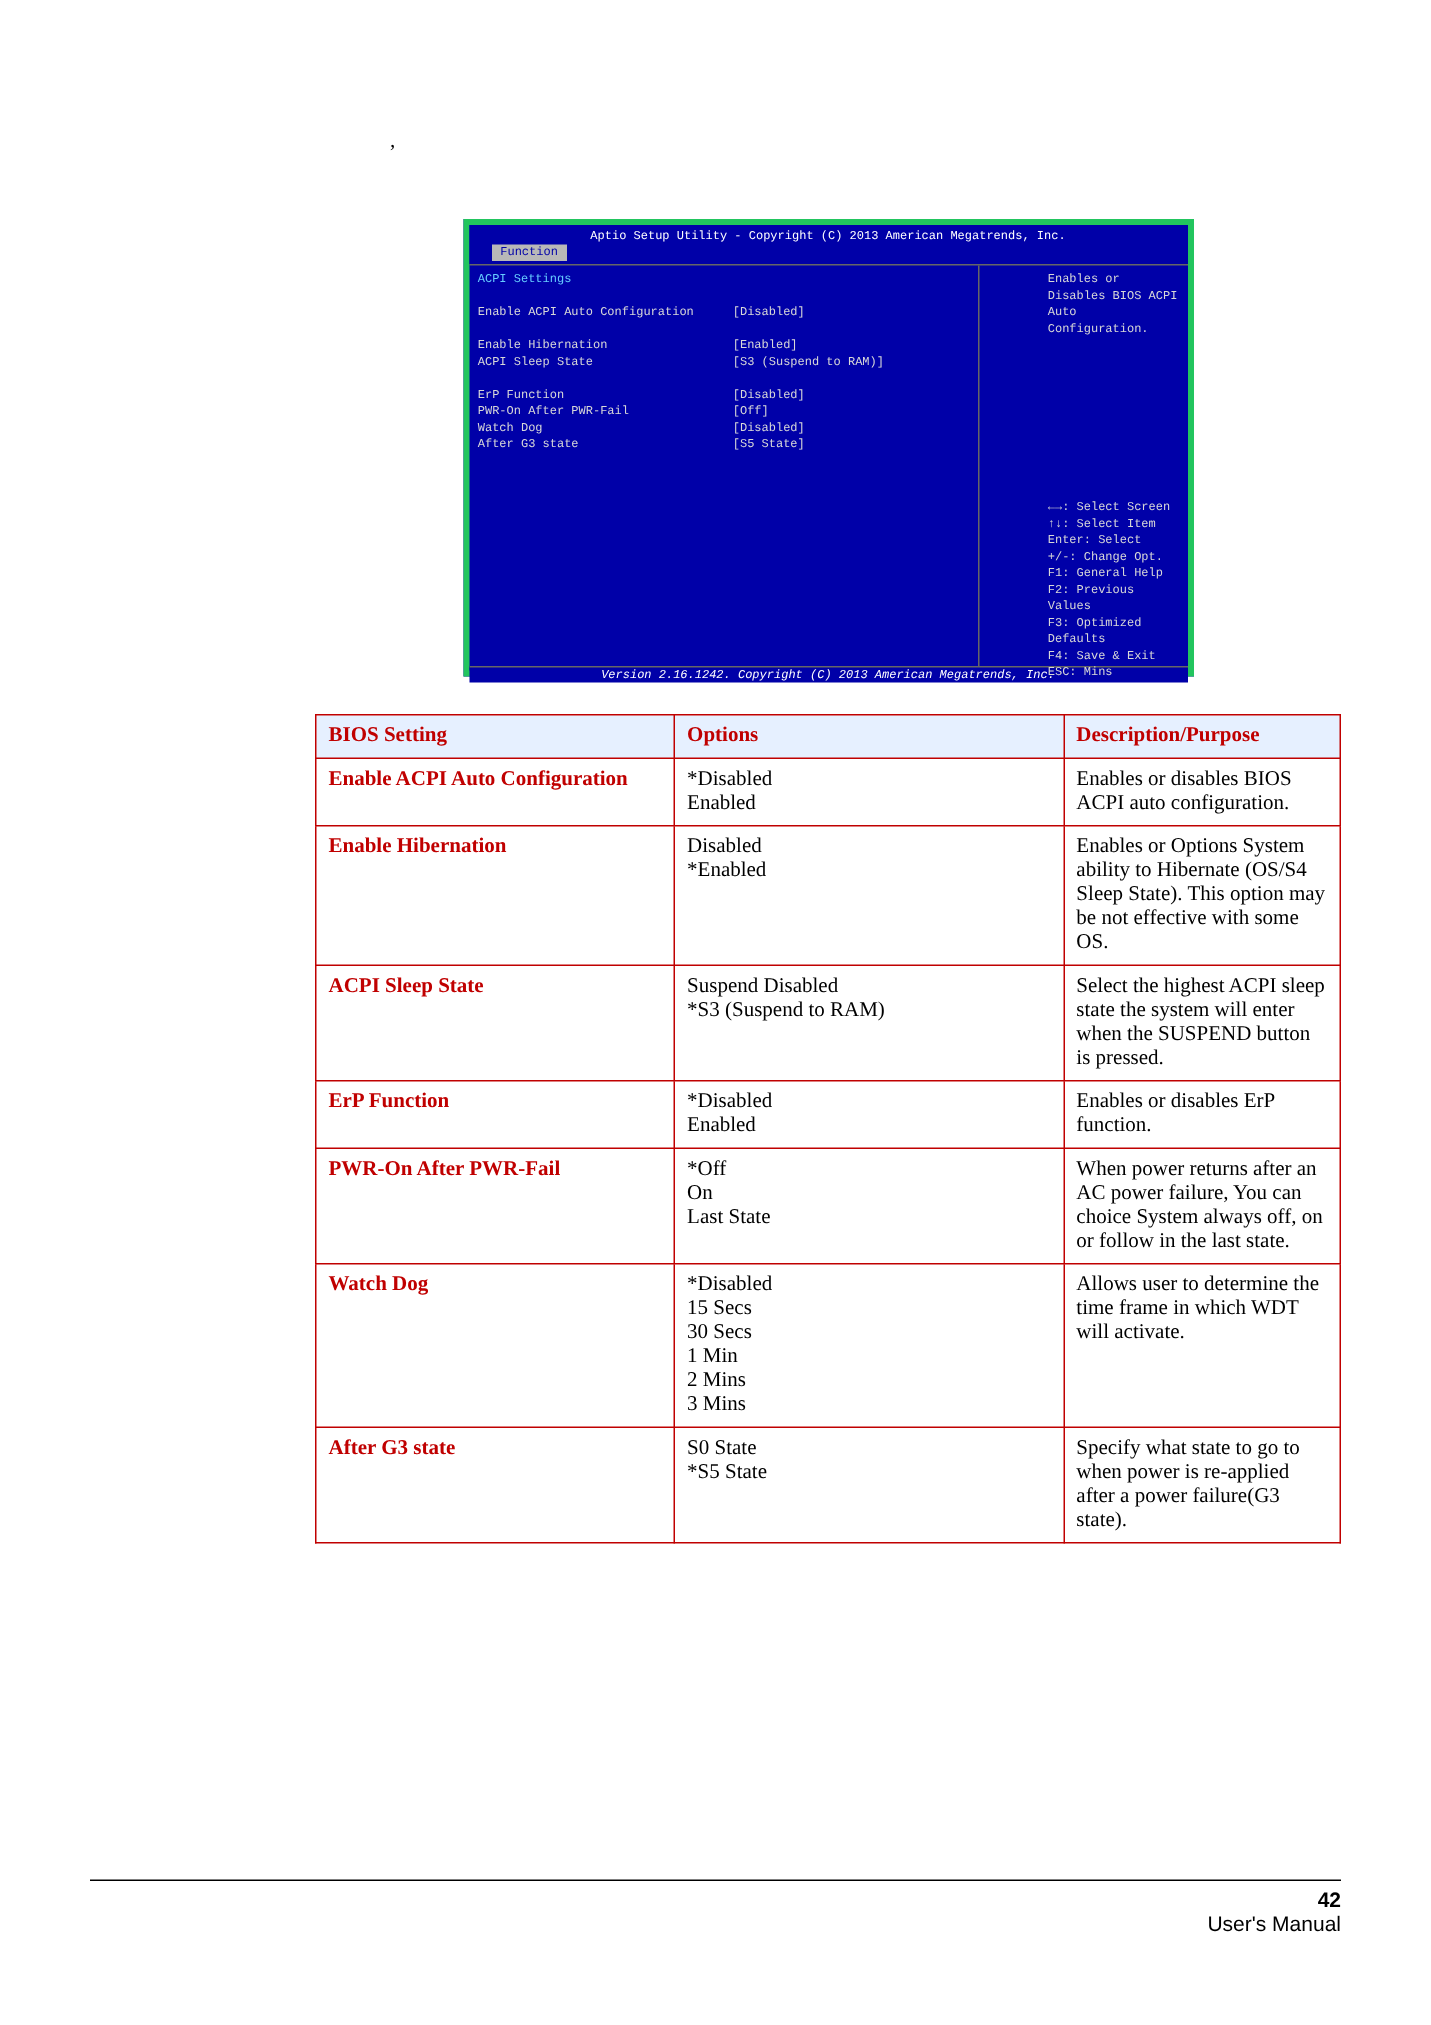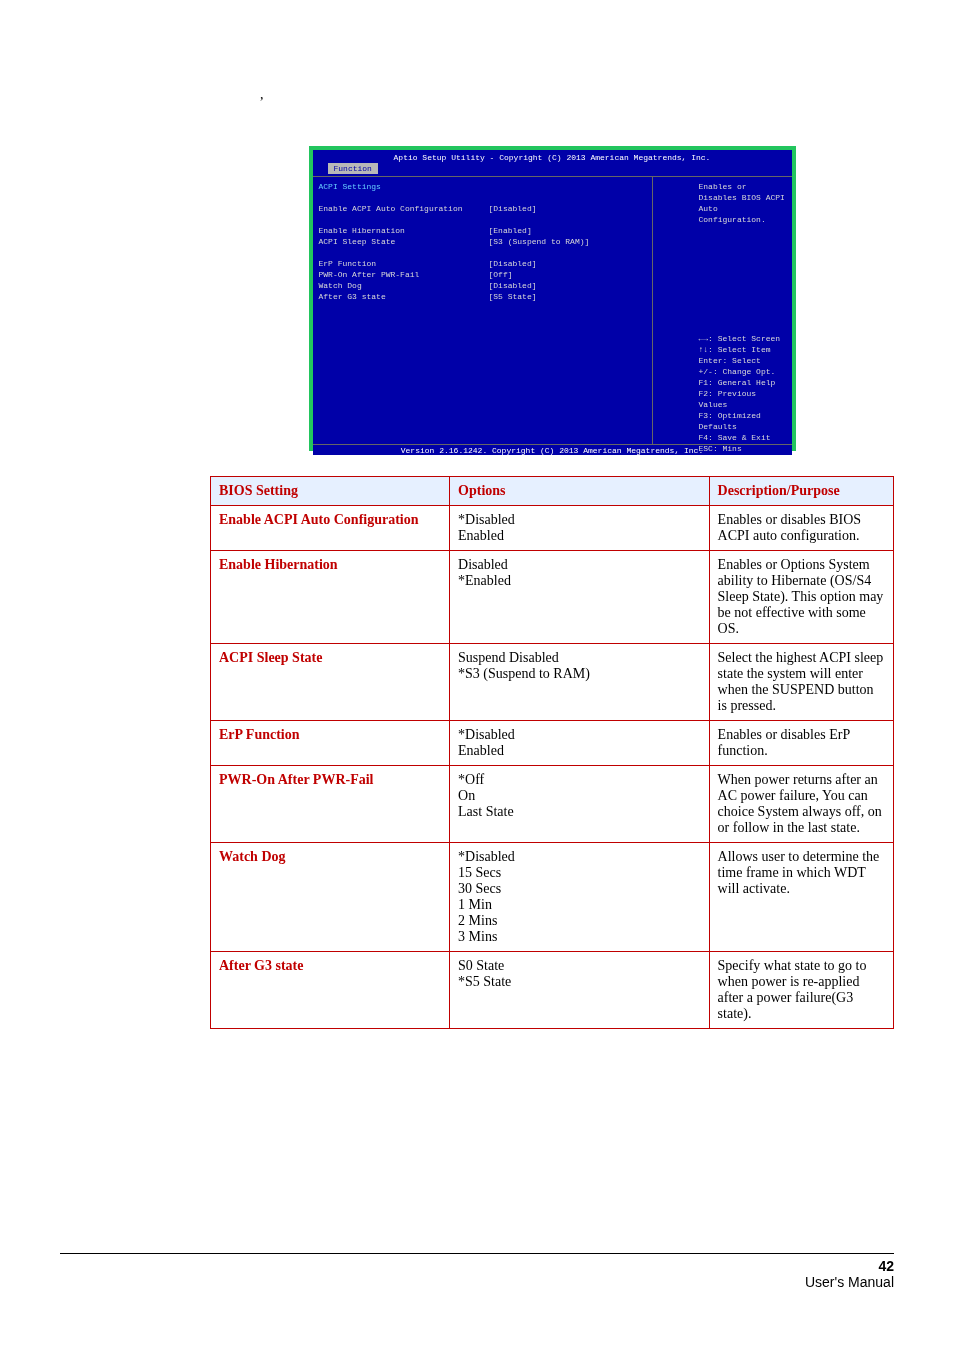--- a/index.html
+++ b/index.html
@@ -78,20 +78,21 @@
   .bios-help-top { flex: 0 0 auto; }
   .bios-keys { margin-top: 108px; }
   .bios-footer {
     height: 11px;
     background: #0000a8;
     color: #fff;
     font-size: 8px;
     text-align: center;
     border-top: 1px solid #666;
     line-height: 11px;
+    font-style: italic;
   }
   
   table.settings {
     width: 100%;
     border-collapse: collapse;
     margin-top: 10px;
     font-family: "Times New Roman", serif;
     font-size: 14px;
     color: #000;
   }

